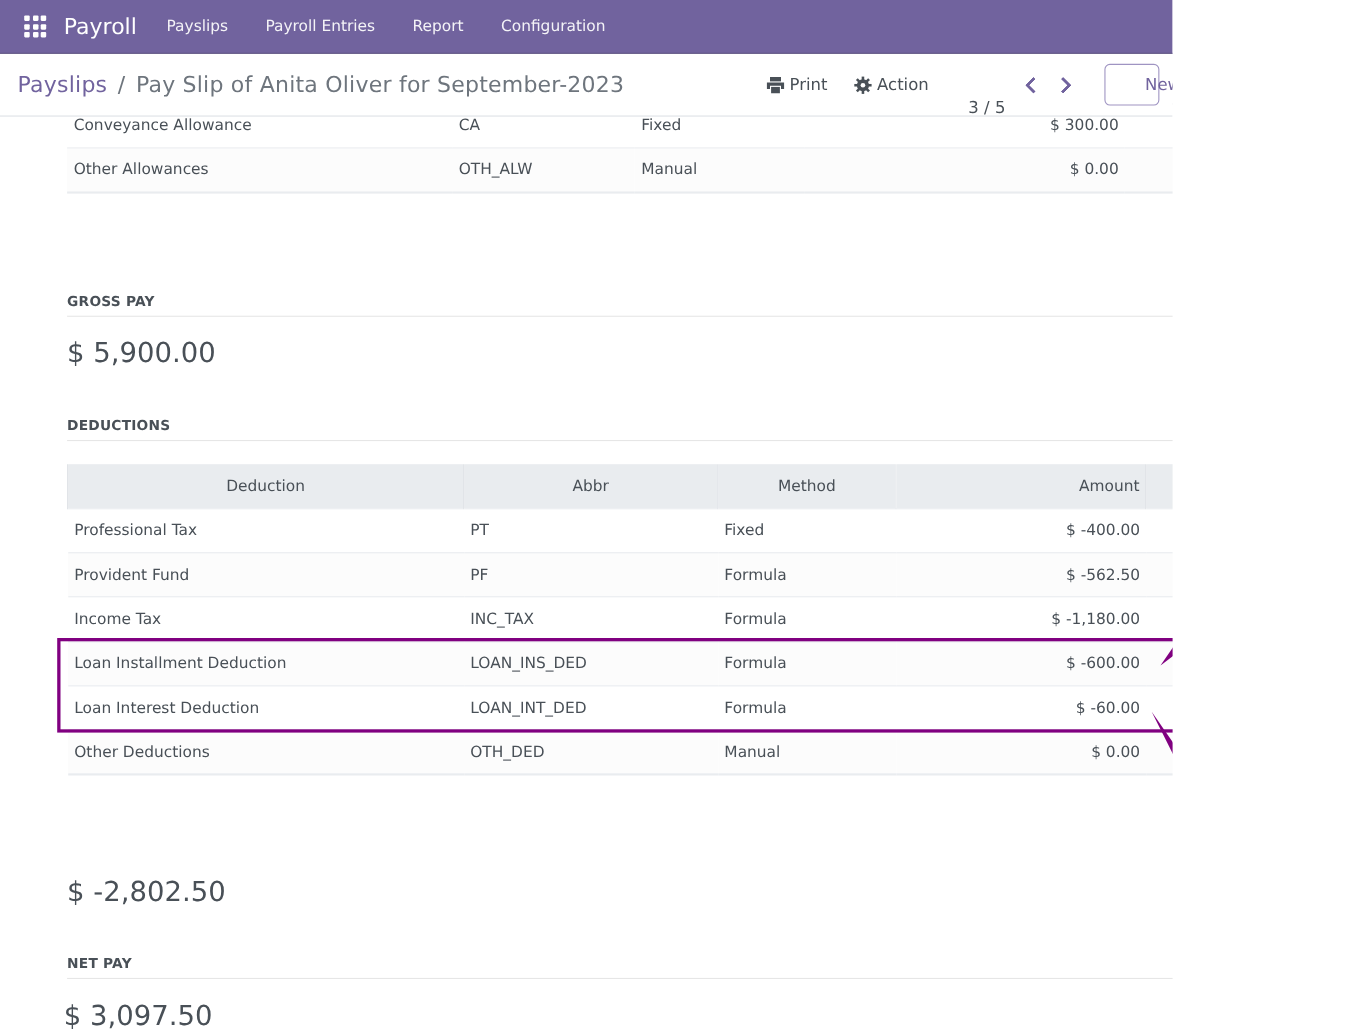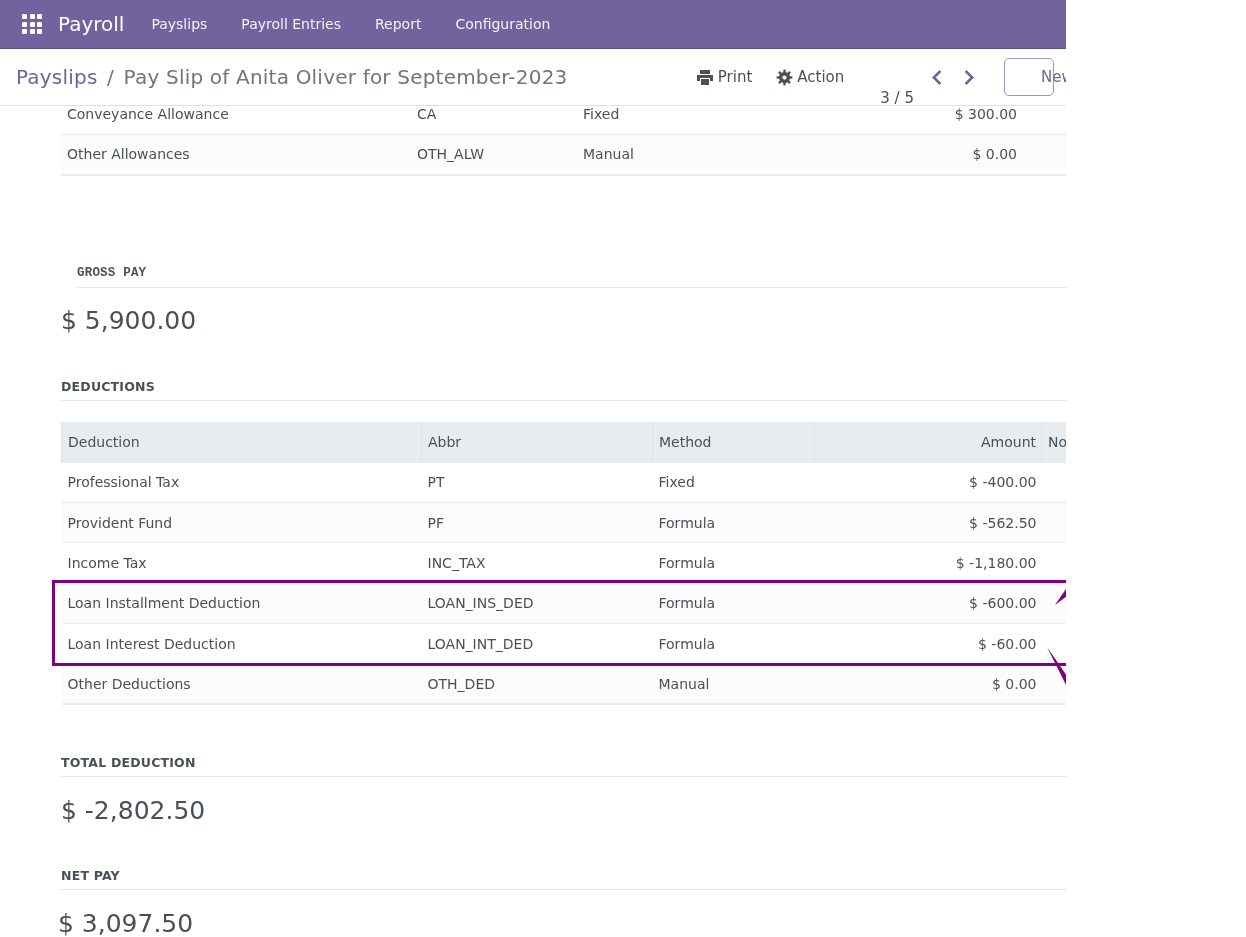--- a/index.html
+++ b/index.html
@@ -38,21 +38,21 @@
   
   .content { position:absolute; top:106px; left:0; right:0; bottom:0; background:#fff; }
   .abs { position:absolute; }
 
   table { border-collapse:collapse; table-layout:fixed; width:1120px; font-size:14px; color:#495057; }
   td, th { padding:0 6px; overflow:hidden; white-space:nowrap; }
   tbody td { height:40.4px; border-top:1px solid #e9ecef; }
   tbody tr:nth-child(even) td { background:#fcfcfc; }
   table.rule-table { border-bottom:2px solid #e9ecef; }
   td.amount, th.amount { text-align:right; padding-right:5px; }
-  thead th { height:40px; background:#e9ecef; font-weight:400; text-align:left;
+  thead th { height:40px; background:#e9ecef; font-weight:400; text-align:center;
              border-left:1px solid #dee2e6; }
   thead th:last-child { border-right:none; }
 
   .section-label { font-size:12.5px; font-weight:700; color:#495057; letter-spacing:0.2px;
                    line-height:15px; width:1120px; padding-bottom:6px; border-bottom:1px solid #e6e6e6; }
   .big-value { font-size:25px; color:#495057; line-height:21px; }
 
   
   .hl-box { position:absolute; border:3px solid #800080; pointer-events:none; z-index:3; }
   .ann-svg { position:absolute; top:0; left:0; width:1246px; height:937px; z-index:4; pointer-events:none; }
@@ -147,21 +147,21 @@
               <td>Other Allowances</td>
               <td>OTH_ALW</td>
               <td>Manual</td>
               <td class="amount">$ 0.00</td>
               <td></td>
             </tr>
           </tbody>
       </table>
     </div>
 
-    <div class="abs section-label" style="left:77px; top:160px;font-family:Liberation Mono, monospace;">GROSS PAY</div>
+    <div class="abs section-label" style="left:61px; top:160px;">GROSS PAY</div>
     <div class="abs big-value" style="left:61px; top:204px;">$ 5,900.00</div>
 
     <div class="abs section-label" style="left:61px; top:273px;">DEDUCTIONS</div>
 
     <div class="abs" style="left:61px; top:316px;">
       <table class="rule-table">
         <colgroup>
             <col style="width:360px">
             <col style="width:231px">
             <col style="width:162px">
@@ -217,21 +217,20 @@
               <td>Other Deductions</td>
               <td>OTH_DED</td>
               <td>Manual</td>
               <td class="amount">$ 0.00</td>
               <td></td>
             </tr>
           </tbody>
       </table>
     </div>
 
-    <div class="abs section-label" style="left:61px; top:649px;">TOTAL DEDUCTION</div>
     <div class="abs big-value" style="left:61px; top:694px;">$ -2,802.50</div>
 
     <div class="abs section-label" style="left:61px; top:762px;">NET PAY</div>
     <div class="abs big-value" style="left:58px; top:807px;">$ 3,097.50</div>
   </main>
 
   <div class="hl-box" style="left:52px; top:580px; width:1141px; height:86px;"></div>
 
   <svg class="ann-svg">
     <polygon points="1055,605 1109,526 1129,549" fill="#800080"></polygon>

